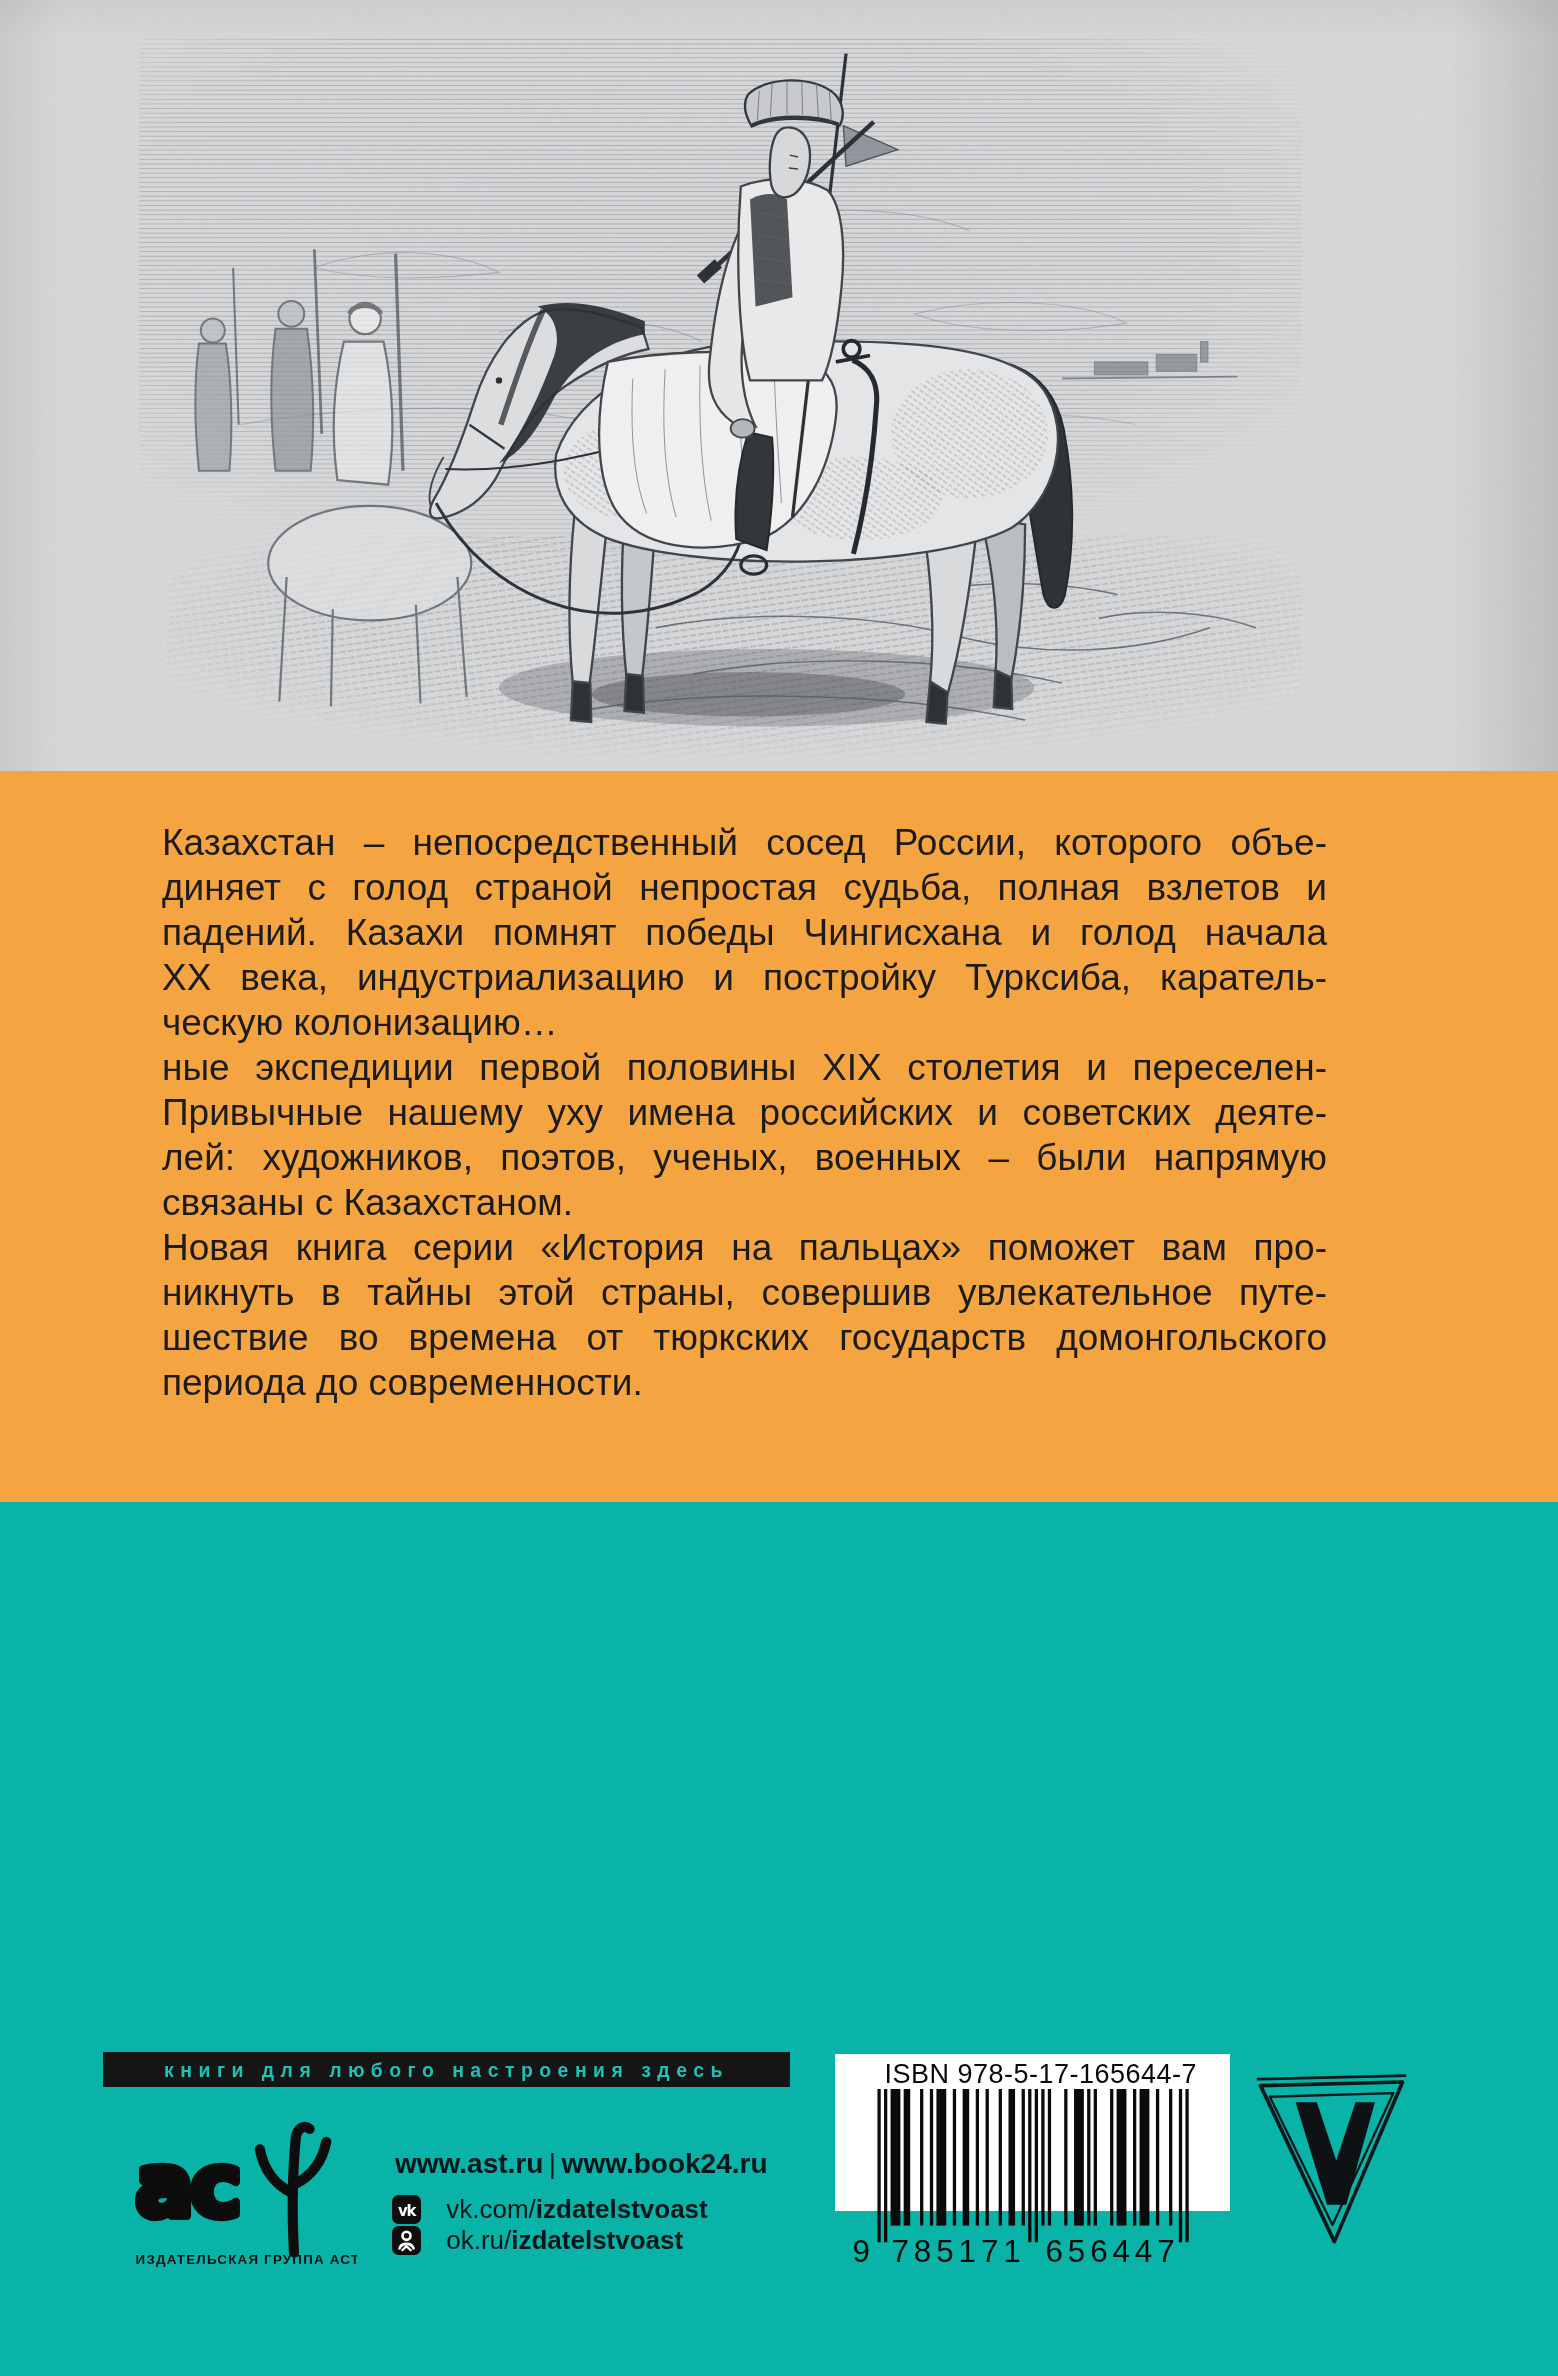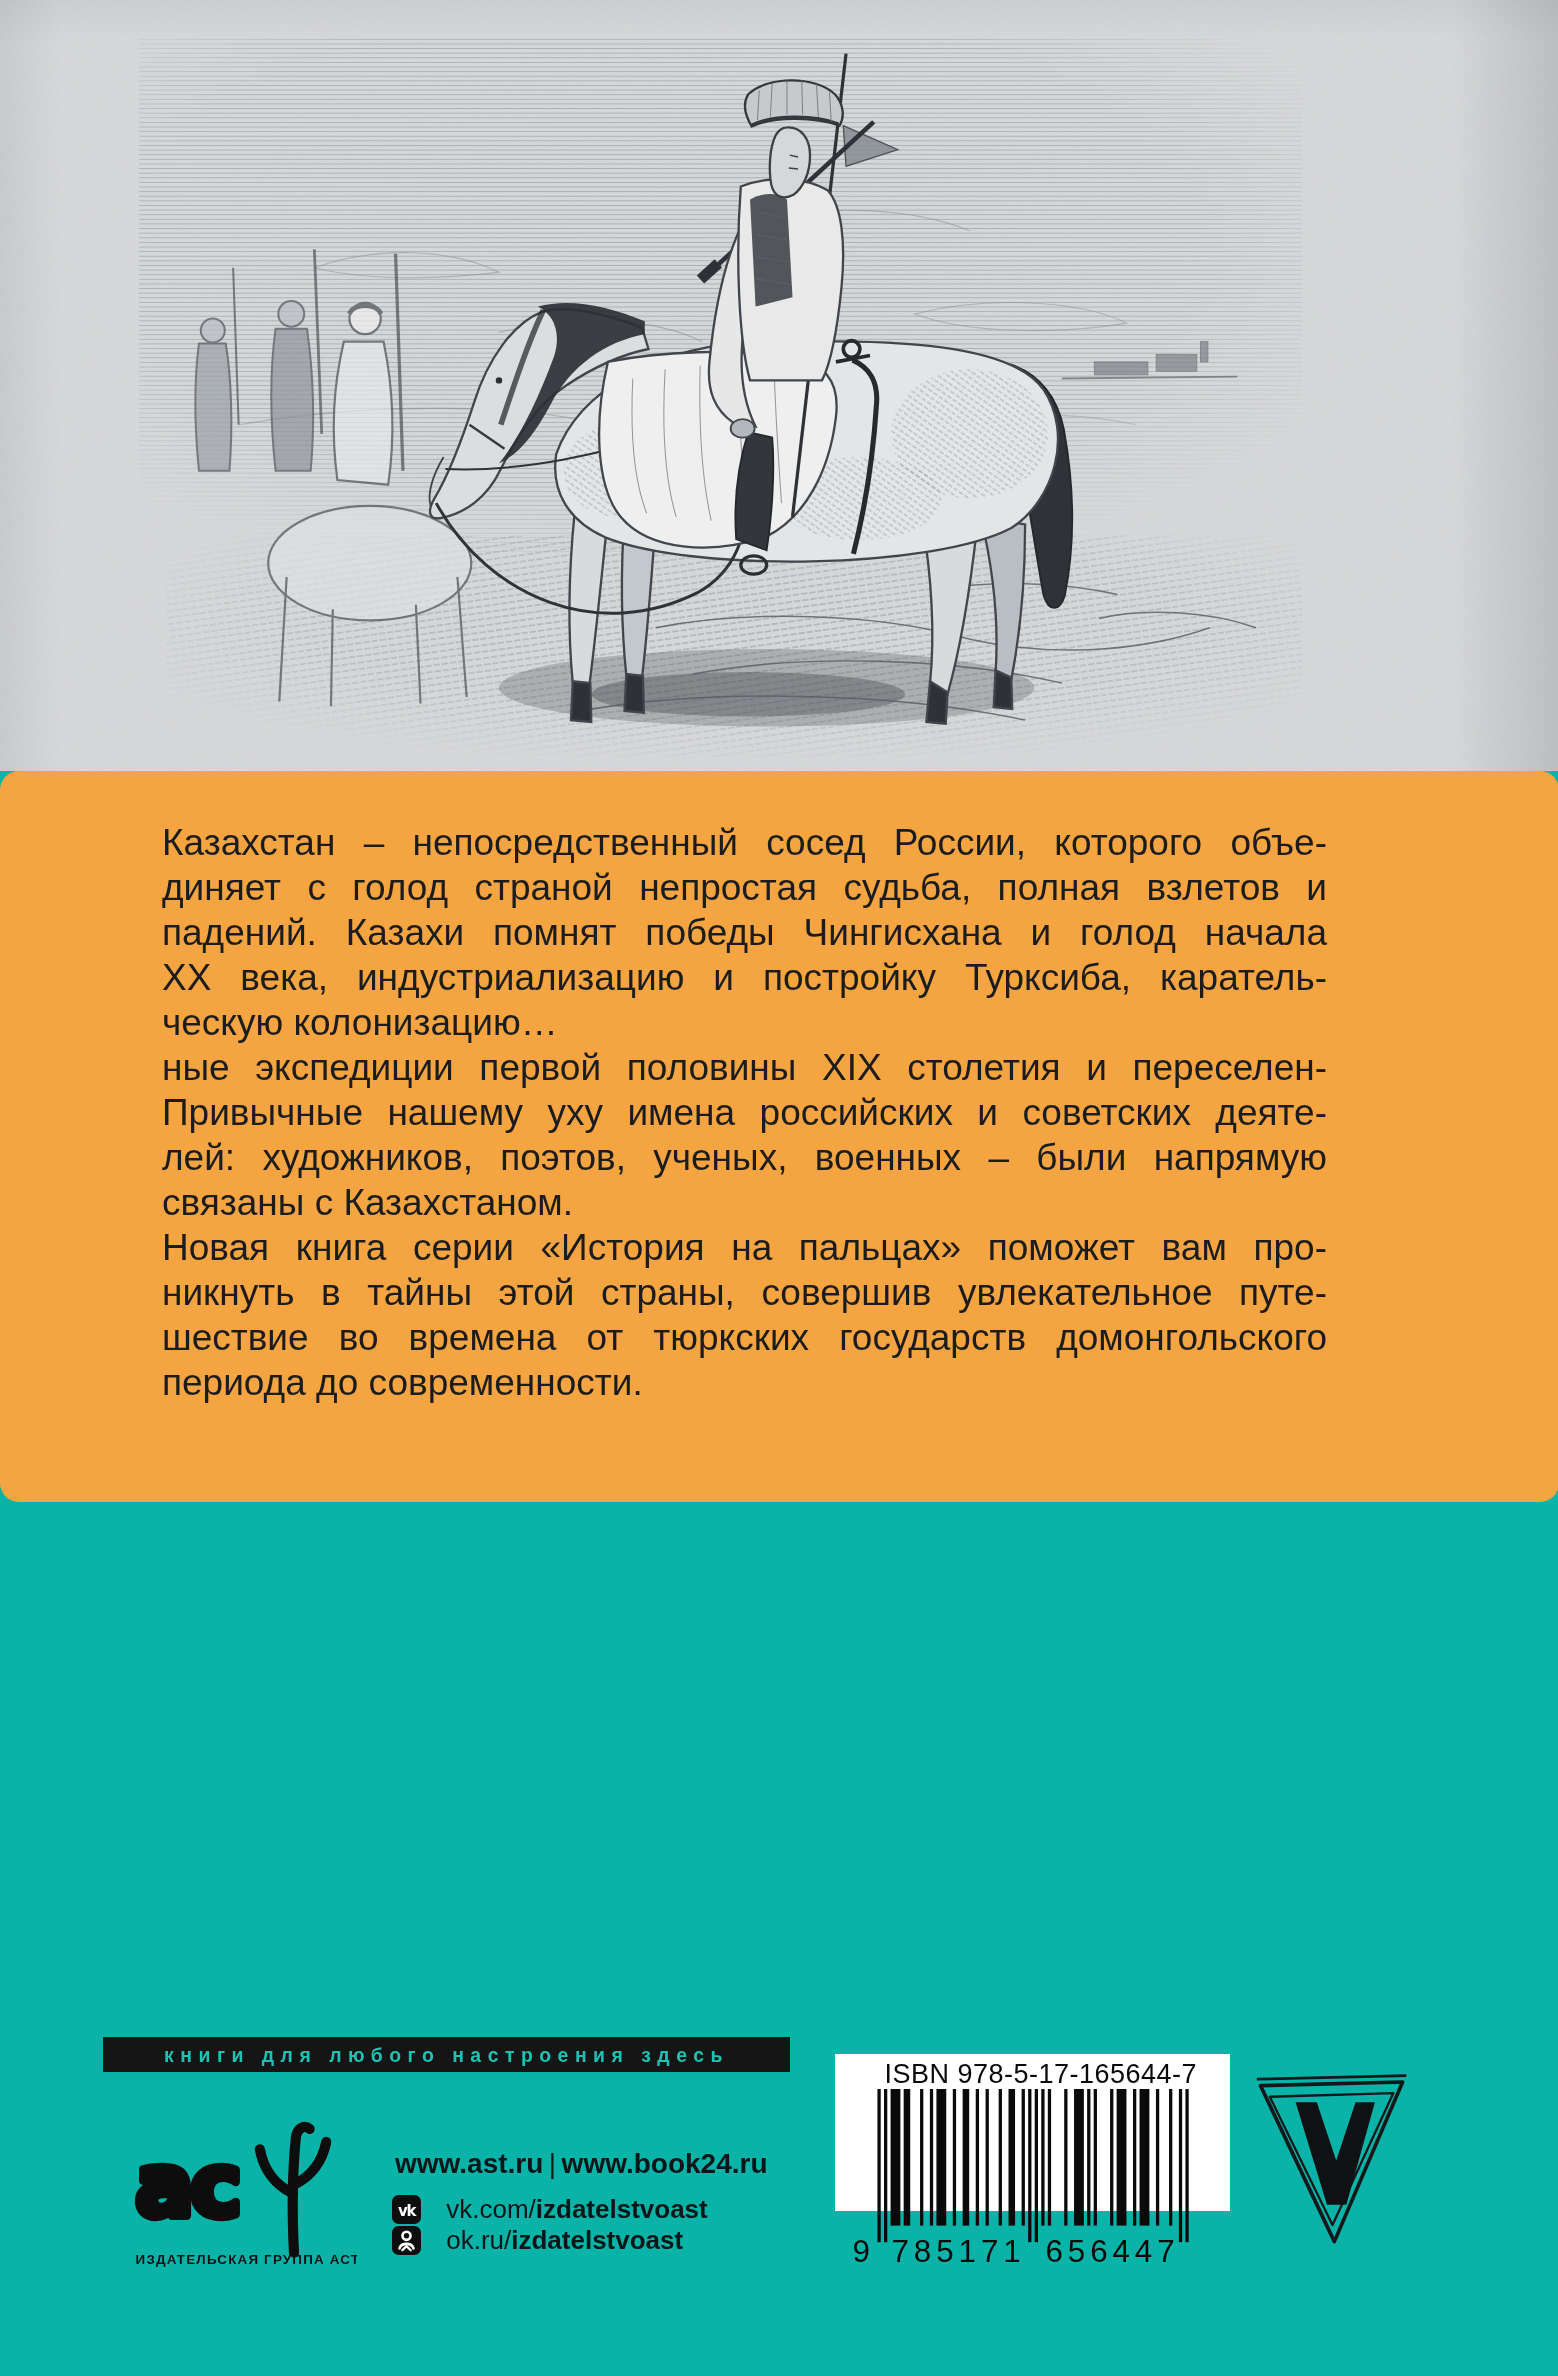--- a/index.html
+++ b/index.html
@@ -8,30 +8,30 @@
 
   
   .paper{position:absolute;left:0;top:0;width:1559px;height:771px;background:#d8d9da;}
   .paper .edge-shade{position:absolute;inset:0;
       background:linear-gradient(to right,rgba(120,122,126,.14) 0,rgba(0,0,0,0) 4%,rgba(0,0,0,0) 93%,rgba(100,102,106,.22) 100%),
                  linear-gradient(to bottom,rgba(120,122,126,.10) 0,rgba(0,0,0,0) 5%);}
   .paper svg{display:block;}
   .grain{position:absolute;inset:0;opacity:.5;}
 
   
-  .annotation{position:absolute;left:0;top:771px;width:1559px;height:731px;background:#f4a541;border-radius:19px;}
+  .annotation{position:absolute;left:0;top:771px;width:1559px;height:731px;background:#f4a541;}
   .ann-block{position:absolute;left:162px;top:49px;width:1165px;color:#1c1c1e;
              font-size:37px;line-height:45px;letter-spacing:0;}
   .ann-line{text-align:justify;text-align-last:justify;white-space:normal;}
   .ann-line.end{text-align-last:left;}
 
   
   .footer{position:absolute;left:0;top:1502px;width:1559px;height:875px;background:#09b3a7;}
 
-  .slogan-bar{position:absolute;left:103px;top:535px;width:687px;height:35px;background:#151515;}
+  .slogan-bar{position:absolute;left:103px;top:550px;width:687px;height:35px;background:#151515;}
   .slogan-bar span{display:block;text-align:center;line-height:36px;font-size:19.4px;font-weight:bold;
                    letter-spacing:6.5px;color:#1fc1b3;}
 
   .ast-logo{position:absolute;left:135px;top:603px;}
 
   .links{position:absolute;left:395px;top:646px;color:#0b1619;}
   .sites{position:absolute;left:0px;top:0px;font-size:28px;font-weight:bold;white-space:nowrap;}
   .sites .sep{font-weight:normal;padding:0 5.5px;}
   .social{position:absolute;left:-2.8px;display:flex;align-items:center;gap:25px;white-space:nowrap;}
   .social.vk{top:46px;}

